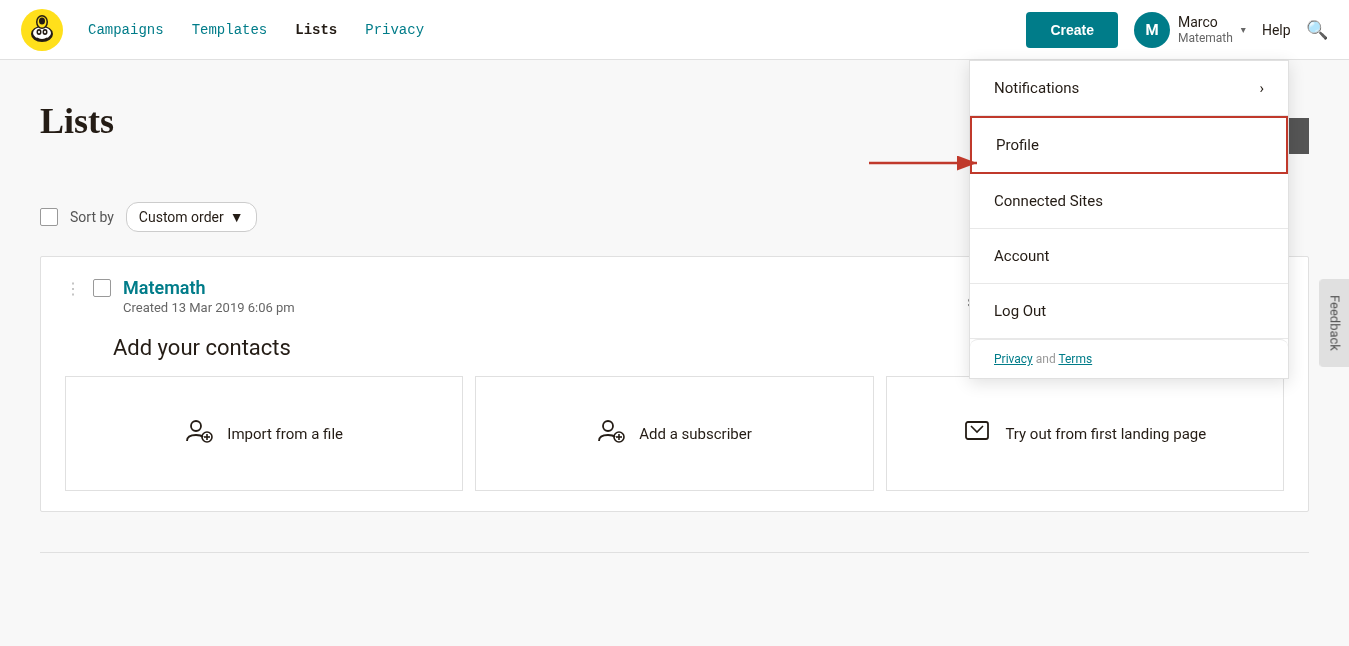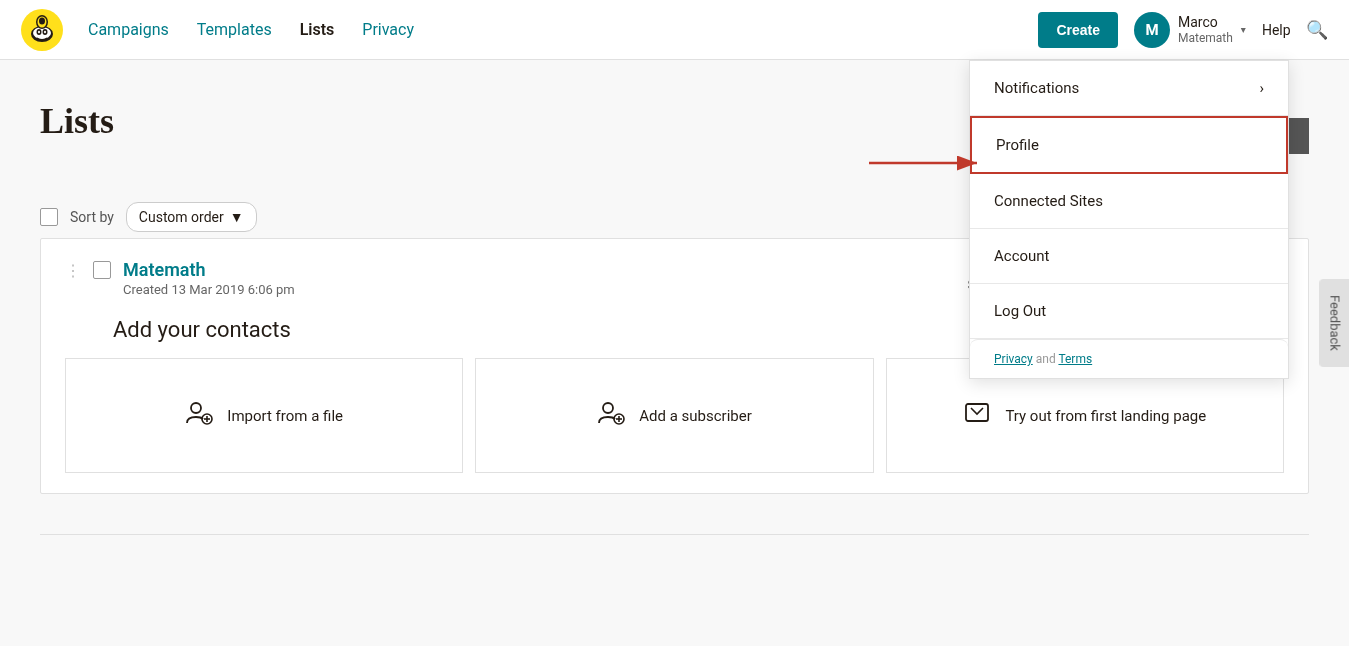--- a/index.html
+++ b/index.html
@@ -21,40 +21,41 @@
       height: 44px;
       margin-right: 24px;
       flex-shrink: 0;
     }
     .nav-links {
       display: flex;
       gap: 28px;
       flex: 1;
     }
     .nav-link {
-      font-size: 16px;
+      font-size: 14px;
       color: #007c89;
       text-decoration: none;
       cursor: pointer;
+      font-family: Liberation Mono, monospace;
     }
     .nav-link.active {
       color: #241c15;
       font-weight: 600;
     }
     .header-right {
       display: flex;
       align-items: center;
       gap: 16px;
     }
     .create-btn {
       background: #007c89;
       color: #fff;
       border: none;
       border-radius: 4px;
-      padding: 10px 18px;
+      padding: 10px 24px;
       font-size: 14px;
       font-weight: 600;
       cursor: pointer;
     }
     .user-menu-trigger {
       display: flex;
       align-items: center;
       gap: 8px;
       cursor: pointer;
     }
@@ -152,21 +153,21 @@
       font-size: 36px;
       font-weight: 700;
       color: #241c15;
       margin-bottom: 30px;
       font-family: Georgia, serif;
     }
     .toolbar {
       display: flex;
       align-items: center;
       gap: 12px;
-      margin-bottom: 6px;
+      margin-bottom: 24px;
     }
     .checkbox-placeholder {
       width: 18px;
       height: 18px;
       border: 1px solid #999;
       border-radius: 2px;
       background: #fff;
     }
     .sort-label {
       font-size: 14px;

